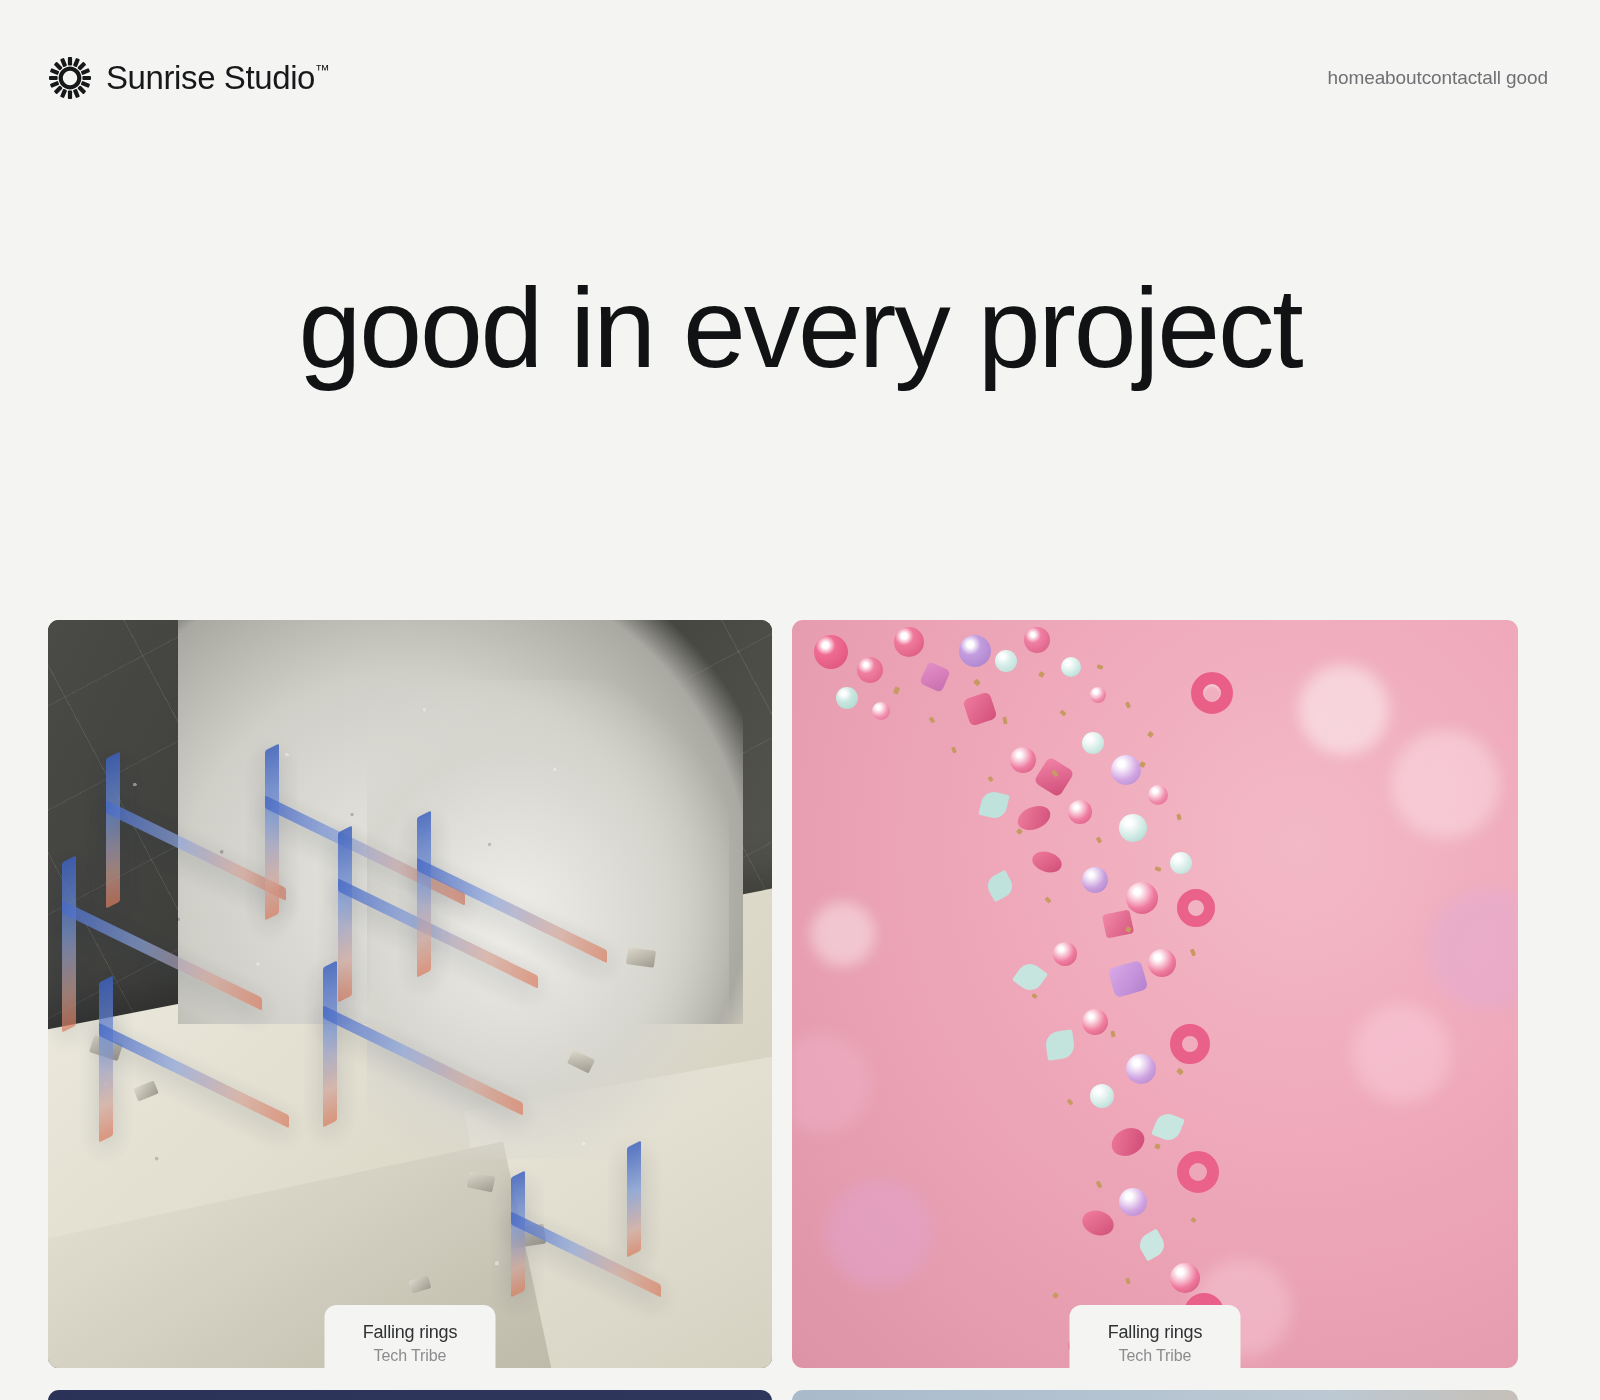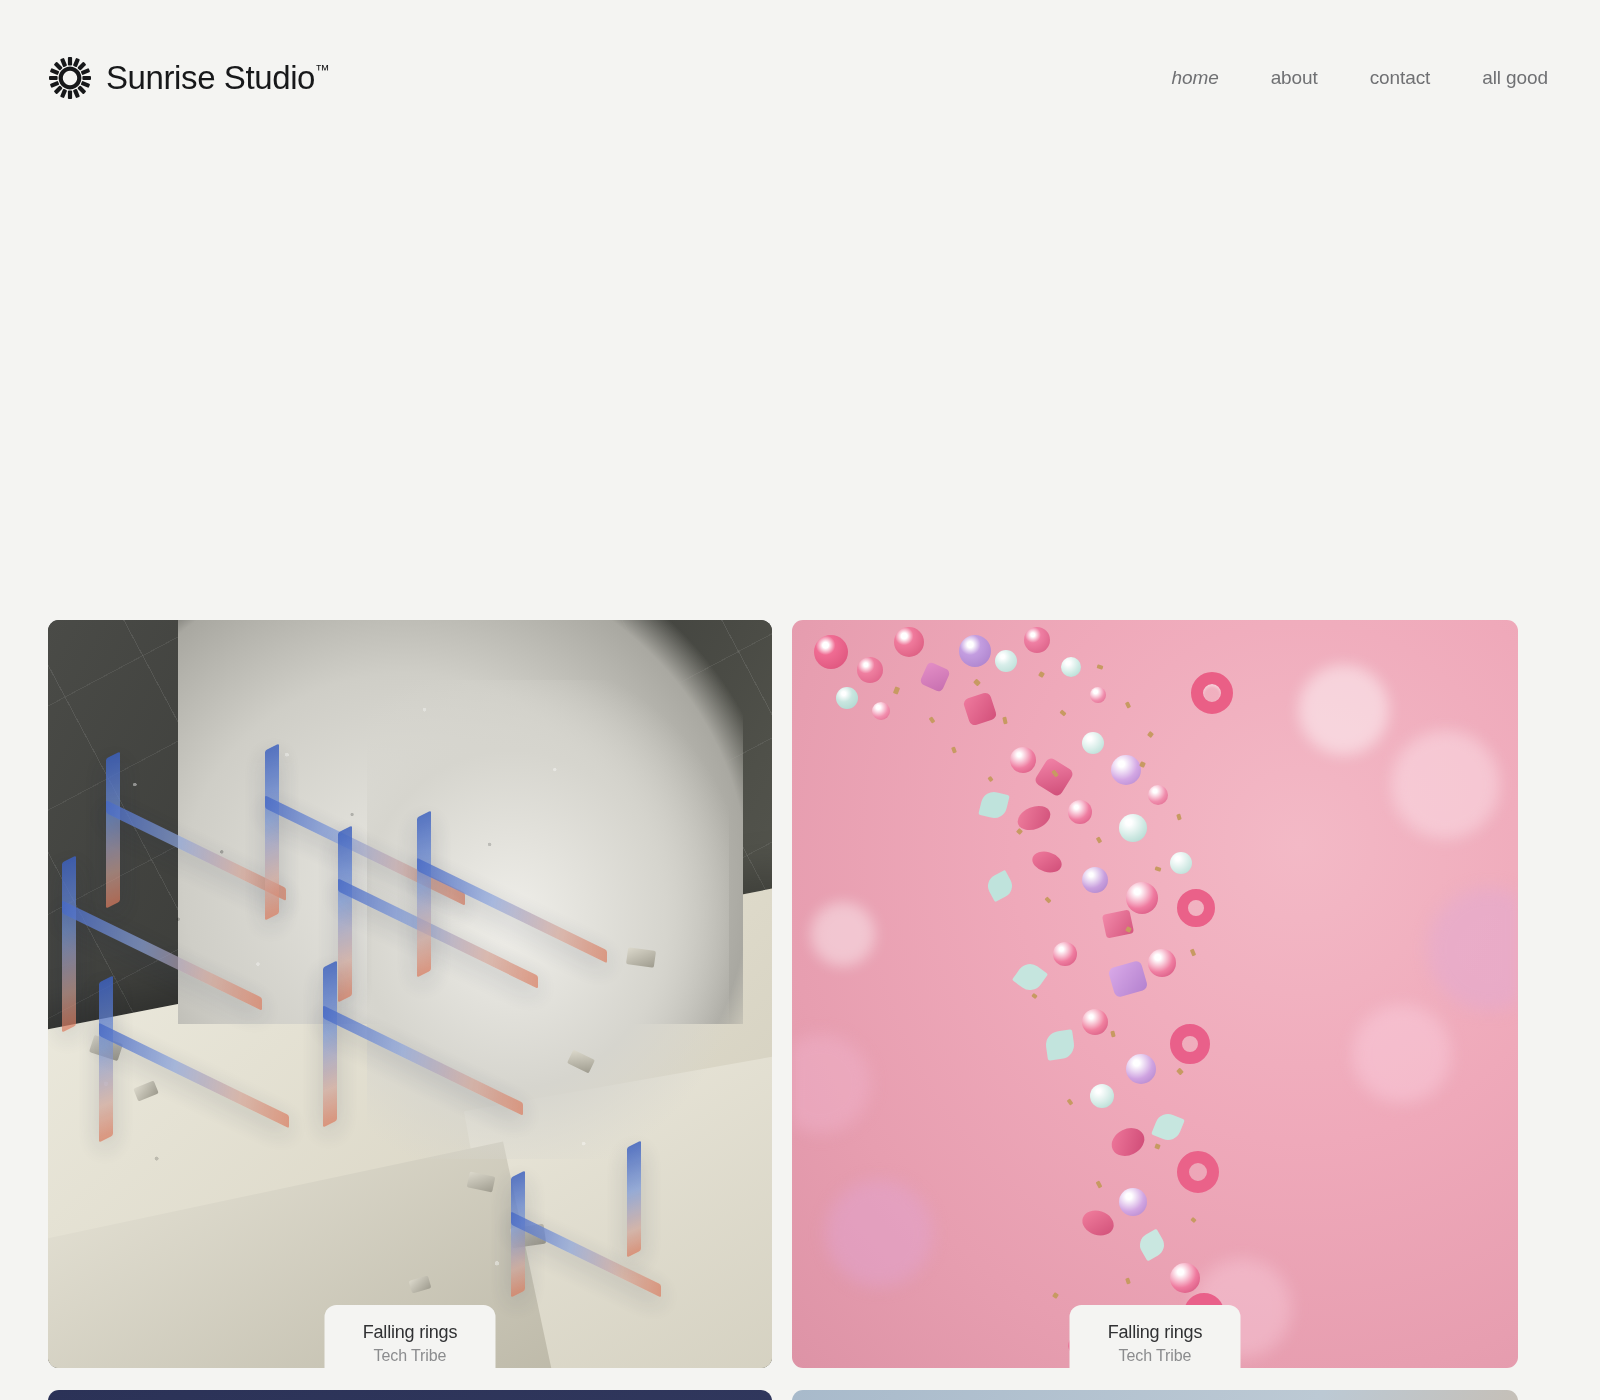--- a/index.html
+++ b/index.html
@@ -60,24 +60,23 @@
     display:flex;
     align-items:center;
     gap:0;
   }
   .nav-link{
     font-size:19px;
     color:#6f7073;
     text-decoration:none;
     letter-spacing:-0.1px;
     padding:6px 0;
-    margin-left:52px;
     white-space:nowrap;
   }
-  .nav-link:first-child{ margin-left:0;font-style:italic; }
+  .nav-link:first-child{ margin-left:0; }
 
   
   .hero{
     position:absolute;
     top:270px; left:0;
     width:1600px;
     text-align:center;
   }
   .hero-title{
     font-size:113px;
@@ -343,20 +342,21 @@
   <nav class="main-nav">
     <a class="nav-link" href="#">home</a>
     <a class="nav-link" href="#">about</a>
     <a class="nav-link" href="#">contact</a>
     <a class="nav-link" href="#">all good</a>
   </nav>
 </header>
 
 <section class="hero">
   <h1 class="hero-title">
+    <span class="ln">good in every project</span>
   </h1>
 </section>
 
 <section class="gallery">
 
   <article class="card">
     <div class="card-media">
       <div class="art-rubble">
         <div class="rub-floor-dark"></div>
         <div class="rub-grid"></div>

